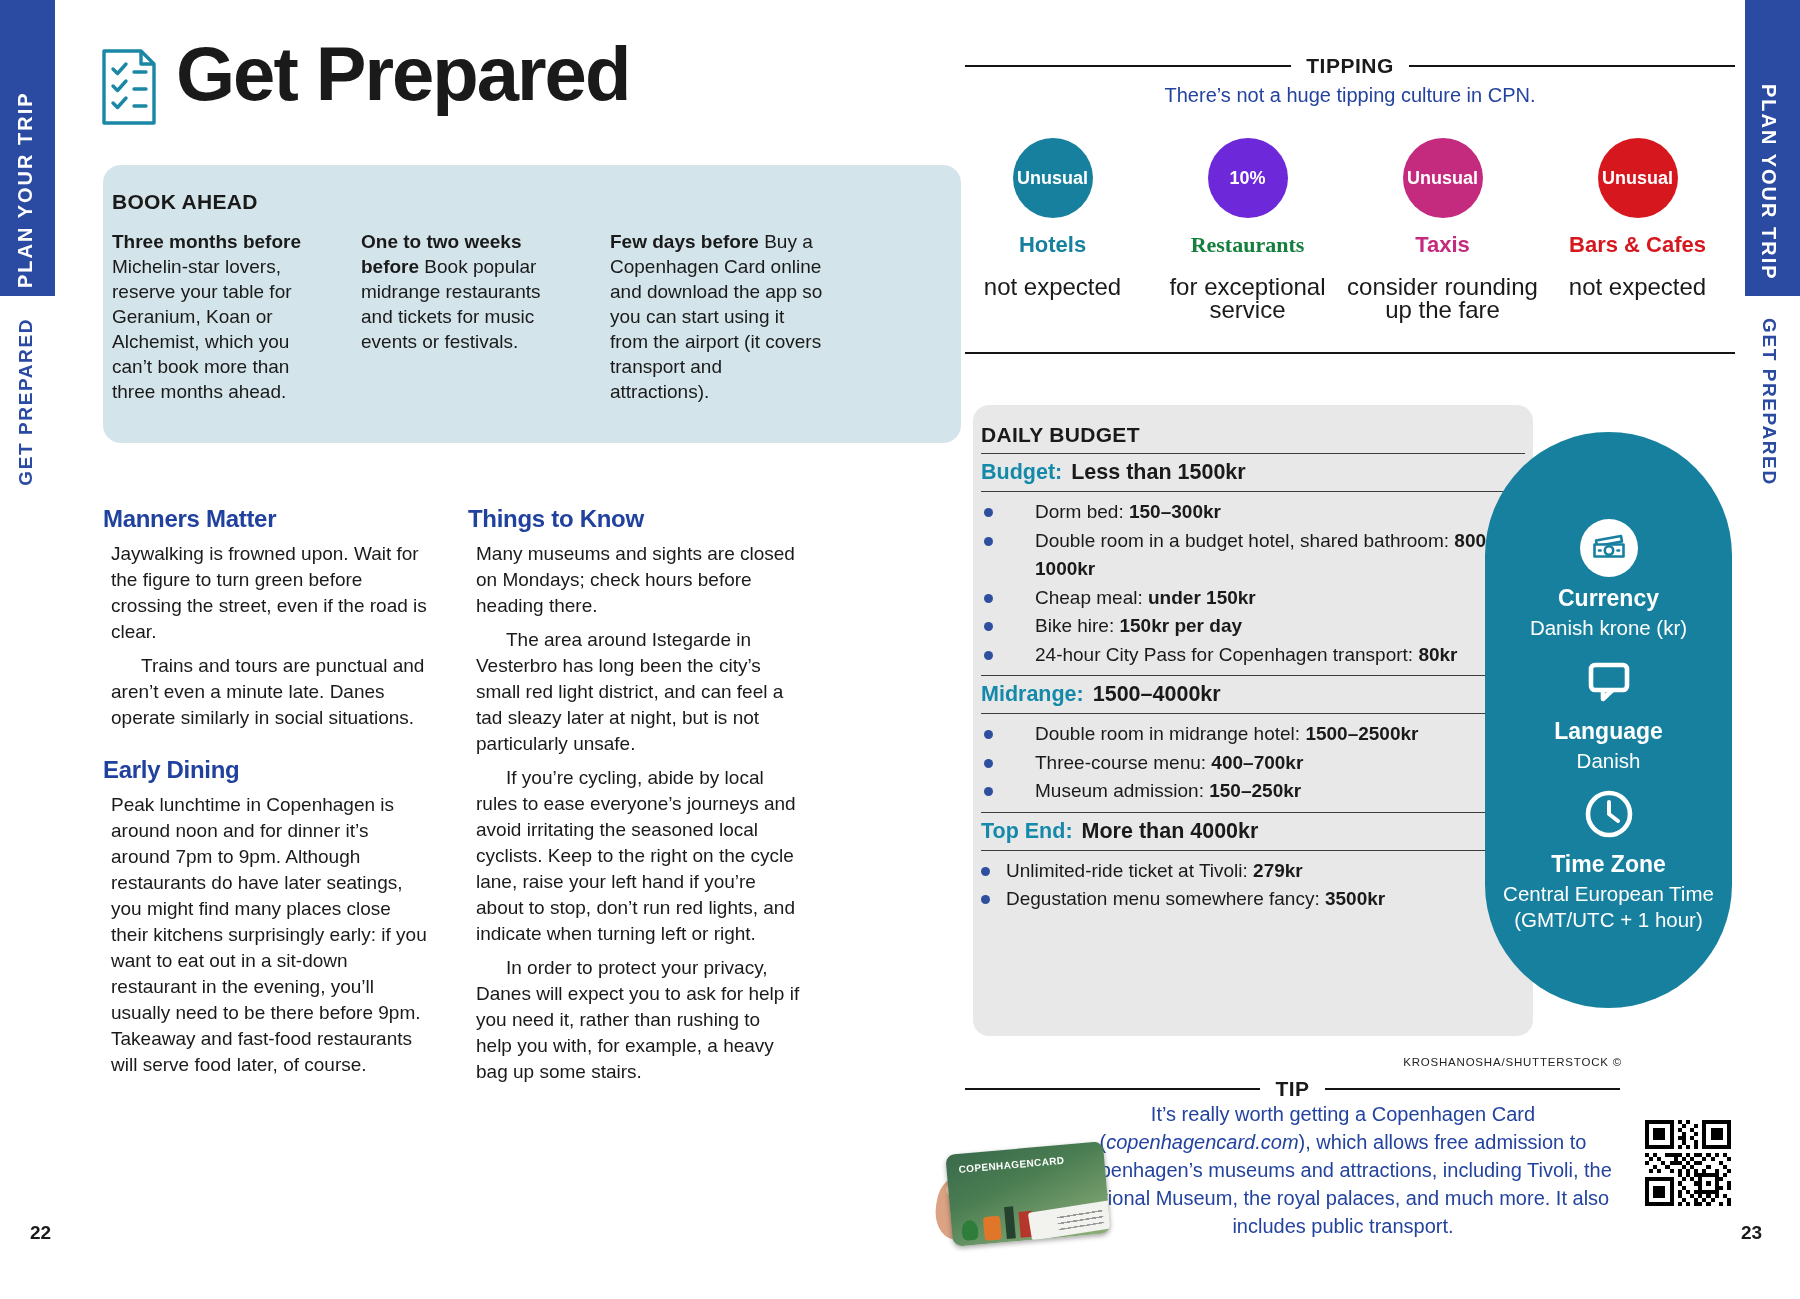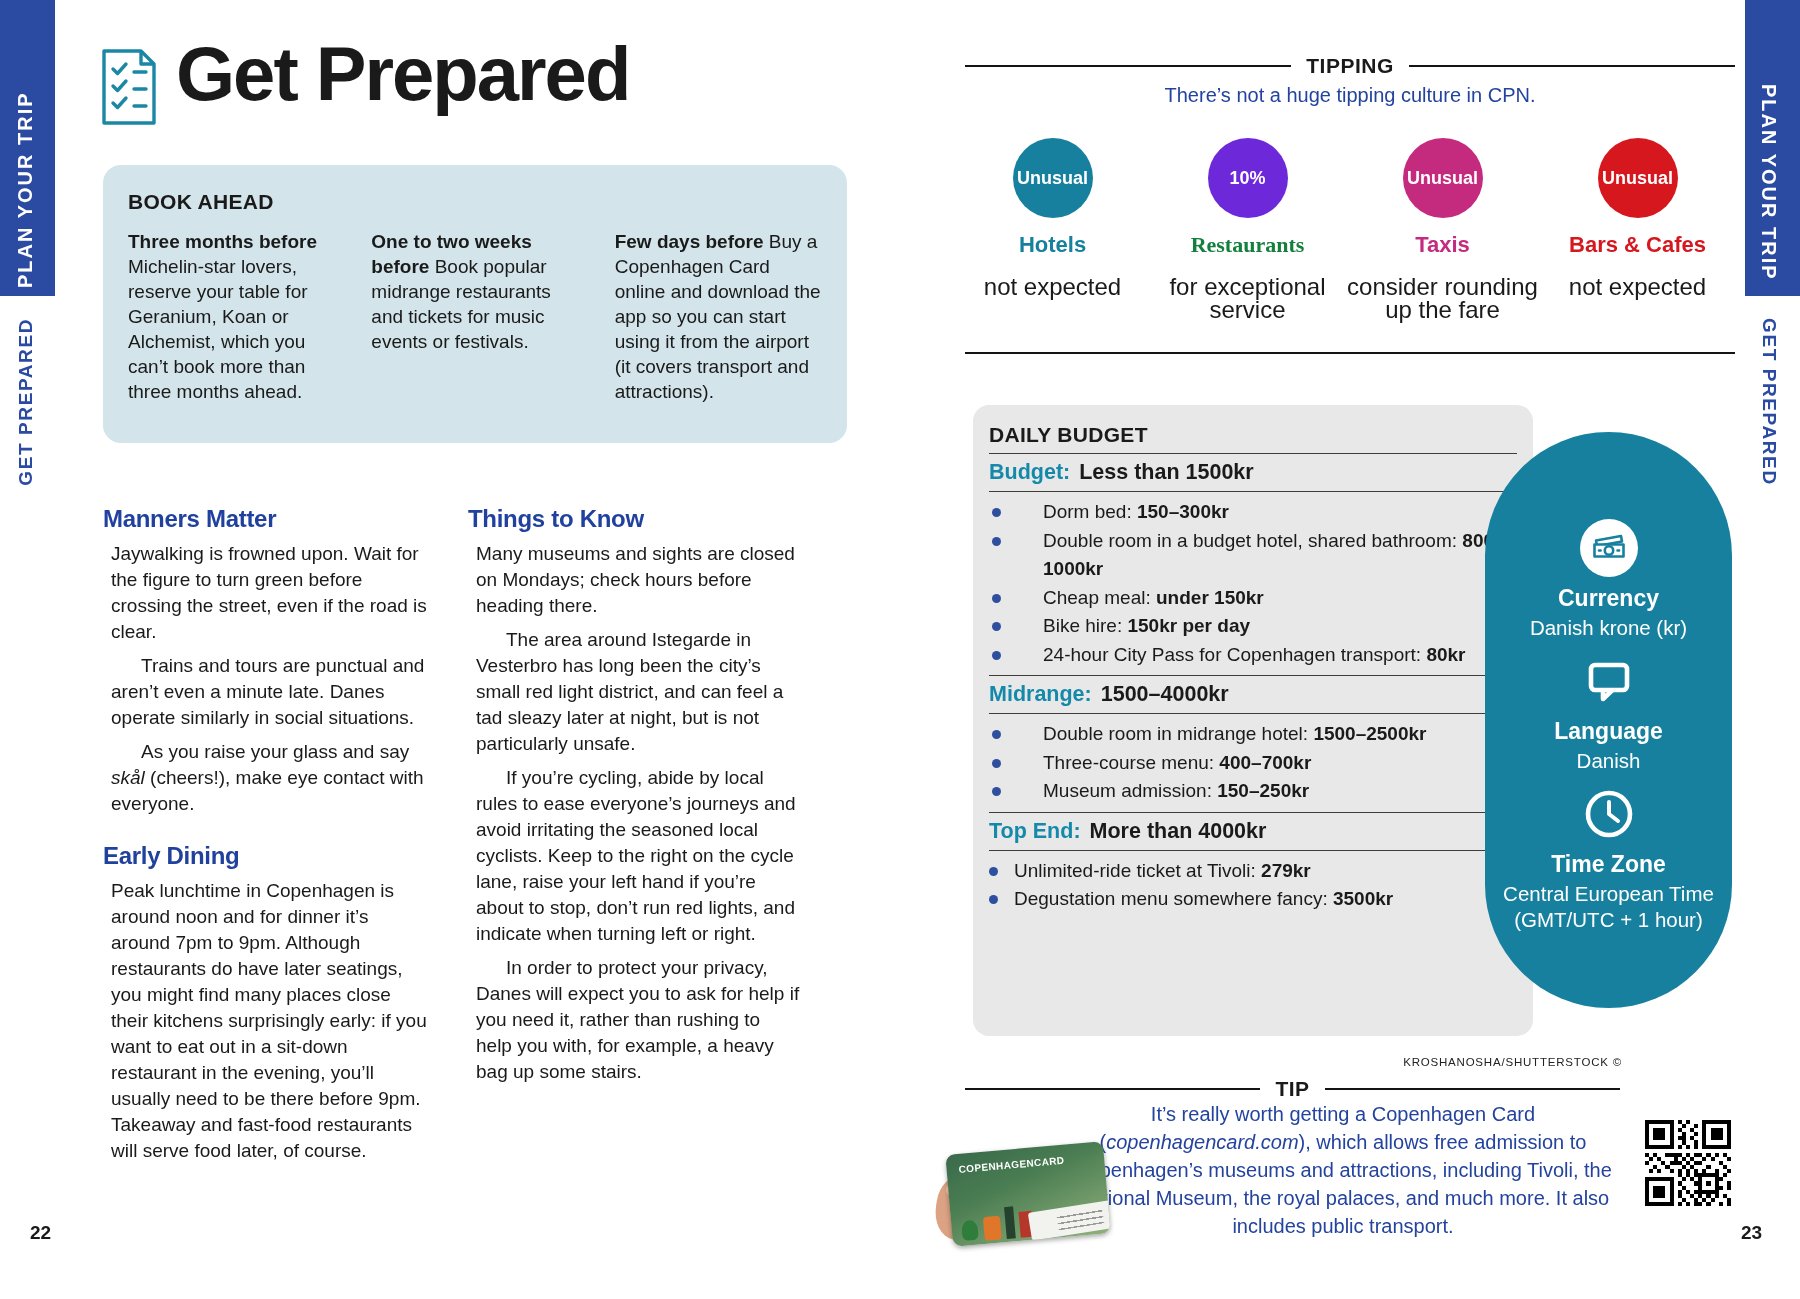--- a/index.html
+++ b/index.html
@@ -14,22 +14,22 @@
   .edge-plan{color:#fff;font-weight:bold;font-size:20px;letter-spacing:2px;}
   .edge-chap{color:#2b4aa2;font-weight:bold;font-size:19px;letter-spacing:1.6px;}
   .sbl-plan{left:14px;top:76px;height:212px;}
   .sbl-chap{left:15px;top:318px;}
   .sbr-plan{left:1757px;top:84px;}
   .sbr-chap{left:1758px;top:318px;}
   
   .title-icon{left:100px;top:48px;}
   .page-title{left:176px;top:34px;margin:0;font-size:76px;font-weight:bold;letter-spacing:-2px;line-height:1.05;}
   
-  .book-ahead{left:103px;top:165px;width:744px;min-height:278px;background:#d3e4ea;border-radius:18px;
-              padding:25px 25px 20px;box-sizing:border-box;}
+  .book-ahead{left:103px;top:165px;width:858px;min-height:278px;background:#d3e4ea;border-radius:18px;
+              padding:25px 9px 20px;box-sizing:border-box;}
   .ba-title{margin:0 0 15px;font-size:21px;font-weight:bold;letter-spacing:.3px;}
   .ba-cols{display:flex;gap:36px;}
   .ba-col{width:213px;font-size:19px;line-height:25px;}
   
   .colA{left:103px;top:505px;width:334px;}
   .colB{left:468px;top:505px;width:340px;}
   .art h2{margin:0 0 8px;font-size:24px;color:#21419e;letter-spacing:-.3px;}
   .art h2.mt{margin-top:25px;}
   .art p{margin:8px;font-size:19px;line-height:26px;}
   .art p.ind{text-indent:30px;}
@@ -44,21 +44,21 @@
   .tipping-sub{left:965px;top:84px;width:770px;text-align:center;color:#23439f;font-size:20px;}
   .tipping-row{left:955px;top:138px;width:780px;display:flex;}
   .tip-item{width:195px;text-align:center;}
   .circle{width:80px;height:80px;border-radius:50%;margin:0 auto;display:flex;align-items:center;
           justify-content:center;color:#fff;font-weight:bold;font-size:18px;}
   .cat{font-size:22px;font-weight:bold;margin-top:14px;}
   .note{font-size:24px;line-height:23px;margin-top:17px;}
   .divider1{left:965px;top:352px;width:770px;height:2px;background:#141414;}
   
   .budget{left:973px;top:405px;width:560px;min-height:631px;background:#e8e8e8;border-radius:16px;
-          padding:18px 16px 14px;box-sizing:border-box;}
+          padding:18px 8px 14px;box-sizing:border-box;}
   .b-title{margin:0 0 6px;font-size:21px;font-weight:bold;letter-spacing:.3px;}
   .bhr{height:0;border-top:1.6px solid #3d3d3d;margin:6px 0;}
   .bg-head{font-size:21.5px;font-weight:bold;line-height:25px;margin-top:6px;}
   .bg-name{color:#1489a9;}
   .bg-range{margin-left:9px;}
   .b-list{list-style:none;margin:5px 0 6px;padding:0;font-size:19px;line-height:28.5px;}
   .b-list li{position:relative;padding-left:54px;}
   .b-list li::before{content:"";position:absolute;left:3px;top:10px;width:9px;height:9px;border-radius:50%;background:#2d4f9e;}
   .b-list.tight li{padding-left:25px;}
   .b-list.tight li::before{left:0;}
@@ -129,21 +129,20 @@
       <div class="ba-col"><b>Three months before</b><span> Michelin-star lovers, reserve your table for Geranium, Koan or Alchemist, which you can’t book more than three months ahead.</span></div>
       <div class="ba-col"><b>One to two weeks before</b><span> Book popular midrange restaurants and tickets for music events or festivals.</span></div>
       <div class="ba-col"><b>Few days before</b><span> Buy a Copenhagen Card online and download the app so you can start using it from the airport (it covers transport and attractions).</span></div>
     </div>
   </div>
 
   <div class="abs colA art">
     <h2>Manners Matter</h2>
     <p>Jaywalking is frowned upon. Wait for the figure to turn green before crossing the street, even if the road is clear.</p>
     <p class="ind">Trains and tours are punctual and aren’t even a minute late. Danes operate similarly in social situations.</p>
-    <p class="ind"><span>As you raise your glass and say </span><i>skål</i><span> (cheers!), make eye contact with everyone.</span></p>
     <h2 class="mt">Early Dining</h2>
     <p>Peak lunchtime in Copenhagen is around noon and for dinner it’s around 7pm to 9pm. Although restaurants do have later seatings, you might find many places close their kitchens surprisingly early: if you want to eat out in a sit-down restaurant in the evening, you’ll usually need to be there before 9pm. Takeaway and fast-food restaurants will serve food later, of course.</p>
   </div>
 
   <div class="abs colB art">
     <h2>Things to Know</h2>
     <p>Many museums and sights are closed on Mondays; check hours before heading there.</p>
     <p class="ind">The area around Istegarde in Vesterbro has long been the city’s small red light district, and can feel a tad sleazy later at night, but is not particularly unsafe.</p>
     <p class="ind">If you’re cycling, abide by local rules to ease everyone’s journeys and avoid irritating the seasoned local cyclists. Keep to the right on the cycle lane, raise your left hand if you’re about to stop, don’t run red lights, and indicate when turning left or right.</p>
     <p class="ind">In order to protect your privacy, Danes will expect you to ask for help if you need it, rather than rushing to help you with, for example, a heavy bag up some stairs.</p>

